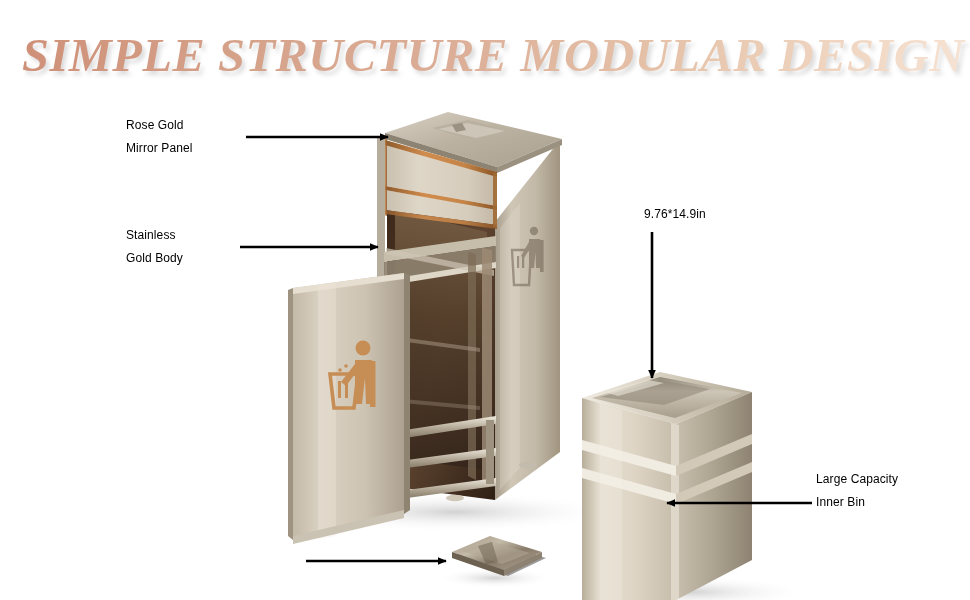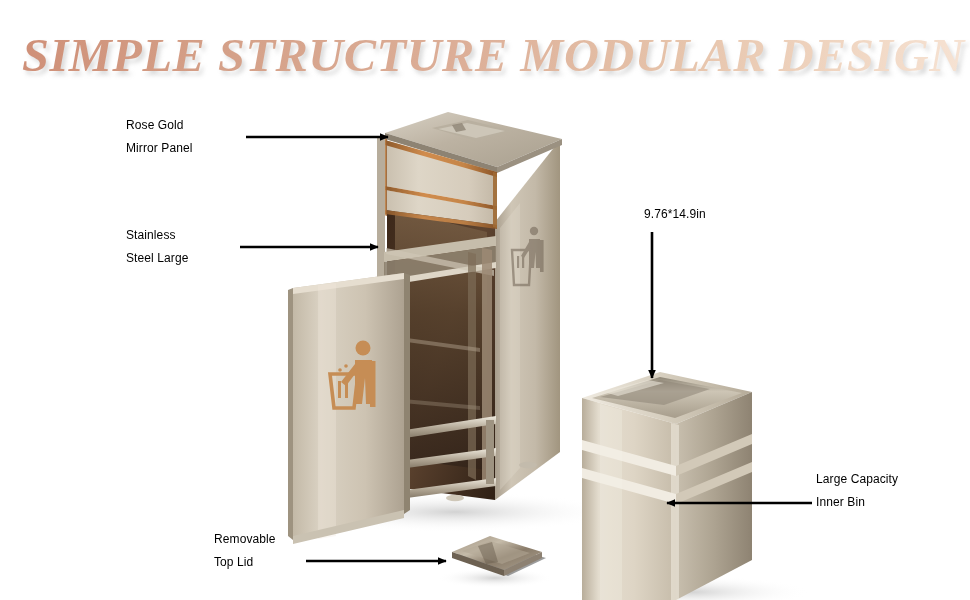--- a/index.html
+++ b/index.html
@@ -284,23 +284,21 @@
       <line x1="652" y1="232" x2="652" y2="378" marker-end="url(#arrowHead)"></line>
       <line x1="812" y1="503" x2="667" y2="503" marker-end="url(#arrowHead)"></line>
       <line x1="306" y1="561" x2="446" y2="561" marker-end="url(#arrowHead)"></line>
     </g>
   </svg>
 
   <div class="label" style="left:126px; top:114px;">Rose Gold
 Mirror Panel</div>
 
   <div class="label" style="left:126px; top:224px;">Stainless
-Steel Large</div>
+Gold Body</div>
 
   <div class="label" style="left:604px; top:203px;margin-left:40px;">9.76*14.9in</div>
 
   <div class="label" style="left:816px; top:468px;">Large Capacity
 Inner Bin</div>
 
-  <div class="label" style="left:214px; top:528px;">Removable
-Top Lid</div>
 
 </div>
 
 </body></html>

